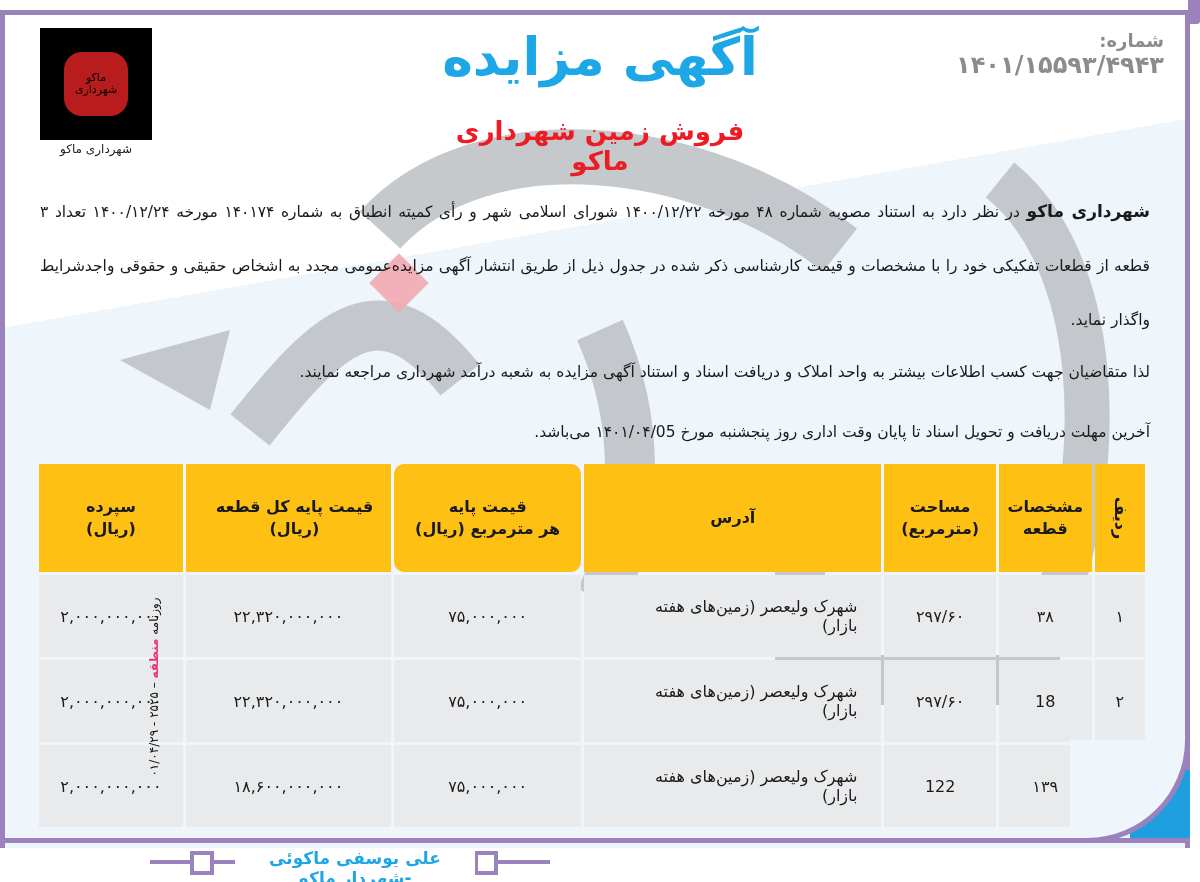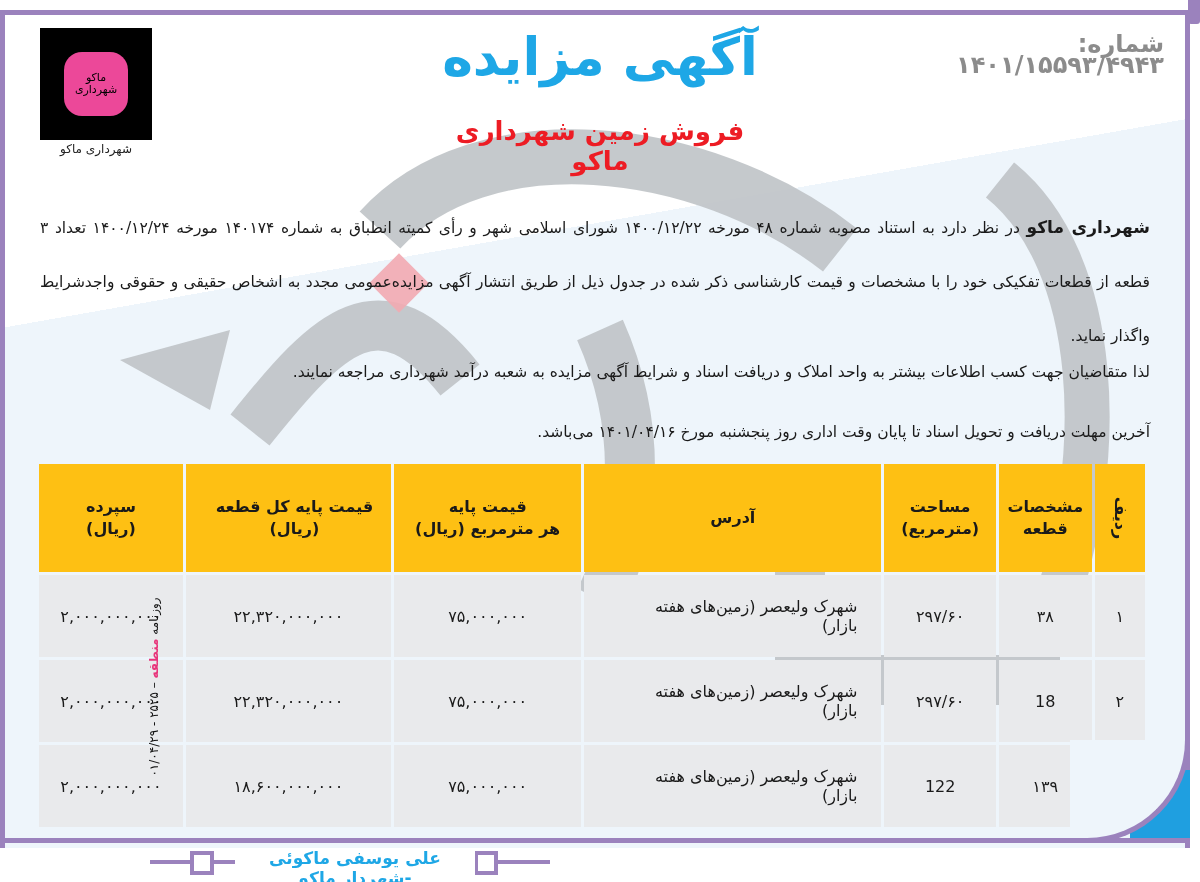--- a/index.html
+++ b/index.html
@@ -4,25 +4,25 @@
 <style>
   html,body{margin:0;padding:0;}
   body{width:1200px;height:882px;position:relative;overflow:hidden;background:#ffffff;font-family:"DejaVu Sans",sans-serif;}
   .frame{position:absolute;left:0;top:10px;width:1190px;height:838px;border-top:5px solid #9b82bd;border-left:5px solid #9b82bd;border-right:5px solid #9b82bd;box-sizing:border-box;background:linear-gradient(170deg,#ffffff 0%,#ffffff 30%,#eef5fb 30%,#eef5fb 100%);}
   .frame-bottom{position:absolute;left:0;top:838px;width:1190px;height:5px;background:#9b82bd;}
   .corner-blue{position:absolute;right:10px;top:770px;width:60px;height:72px;background:#1f9fe0;border-bottom-right-radius:4px;}
   .corner-curve{position:absolute;right:10px;top:740px;width:120px;height:103px;border-bottom:5px solid #9b82bd;border-right:5px solid #9b82bd;border-bottom-right-radius:110px;background:#eef5fb;box-sizing:border-box;}
   .tab-top{position:absolute;right:0;top:0;width:12px;height:24px;background:#9b82bd;border-radius:0 0 3px 3px;}
   .watermark{position:absolute;pointer-events:none;}
   .logo{position:absolute;left:40px;top:28px;width:112px;height:112px;background:#000;border:3px solid #000;box-sizing:border-box;display:flex;align-items:center;justify-content:center;}
-  .logo-inner{width:64px;height:64px;background:#ec4899;border-radius:18px;display:flex;align-items:center;justify-content:center;font-size:11px;color:#000;text-align:center;line-height:12px;direction:rtl;}
+  .logo-inner{width:64px;height:64px;background:#b91c1c;border-radius:18px;display:flex;align-items:center;justify-content:center;font-size:11px;color:#000;text-align:center;line-height:12px;direction:rtl;}
   .logo-caption{position:absolute;left:40px;top:142px;width:112px;text-align:center;font-size:12px;color:#222;direction:rtl;}
   .title{position:absolute;left:440px;top:22px;width:320px;text-align:center;color:#1ea7e6;font-size:52px;font-weight:bold;direction:rtl;line-height:70px;}
   .subtitle{position:absolute;left:430px;top:116px;width:340px;text-align:center;color:#ed1c24;font-size:26px;font-weight:bold;direction:rtl;}
-  .num-label{position:absolute;right:36px;top:30px;color:#8c8c8c;font-size:24px;font-weight:bold;direction:rtl;}
+  .num-label{position:absolute;right:36px;top:30px;color:#8c8c8c;font-size:18px;font-weight:bold;direction:rtl;}
   .num-value{position:absolute;right:36px;top:51px;color:#8c8c8c;font-size:24px;font-weight:bold;direction:ltr;letter-spacing:1px;}
   .body-text{position:absolute;right:50px;width:1110px;direction:rtl;text-align:justify;font-size:15.5px;color:#1a1a1a;line-height:20px;}
   .body-text b{font-weight:bold;font-size:17px;}
   .tbl{position:absolute;left:36px;top:461px;width:1112px;border-collapse:separate;border-spacing:3px;direction:rtl;}
   .tbl th{background:#fec013;color:#1a1a1a;font-size:16px;font-weight:bold;height:108px;text-align:center;line-height:22px;padding:0 4px;}
   .tbl td{background:#e9eaec;color:#1a1a1a;font-size:16px;height:80px;text-align:center;}
   .tbl td.addr{text-align:right;padding-right:24px;padding-left:39px;}
   .rot{display:inline-block;transform:rotate(90deg);white-space:nowrap;}
   .side-text{position:absolute;left:-6px;top:680px;transform:rotate(-90deg);transform-origin:center;font-size:12px;color:#111;white-space:nowrap;width:320px;text-align:center;direction:rtl;}
   .side-text .hl{color:#e8357b;font-weight:bold;}
@@ -50,35 +50,35 @@
   <div class="logo-inner">ماکو شهرداری</div>
 </div>
 <div class="logo-caption">شهرداری ماکو</div>
 
 <div class="title">آگهی مزایده</div>
 <div class="subtitle">فروش زمین شهرداری ماکو</div>
 
 <div class="num-label">شماره:</div>
 <div class="num-value">۱۴۰۱/۱۵۵۹۳/۴۹۴۳</div>
 
-<div class="body-text" style="top:200px;line-height:54px;">
+<div class="body-text" style="top:184px;line-height:54px;">
   <b>شهرداری ماکو</b>
   <span>در نظر دارد به استناد مصوبه شماره ۴۸ مورخه ۱۴۰۰/۱۲/۲۲ شورای اسلامی شهر و رأی کمیته انطباق به شماره ۱۴۰۱۷۴ مورخه ۱۴۰۰/۱۲/۲۴ تعداد ۳ قطعه از قطعات تفکیکی خود را با مشخصات و قیمت کارشناسی ذکر شده در جدول ذیل از طریق انتشار آگهی مزایده‌عمومی مجدد به اشخاص حقیقی و حقوقی واجدشرایط واگذار نماید.</span>
 </div>
-<div class="body-text" style="top:362px;">لذا متقاضیان جهت کسب اطلاعات بیشتر به واحد املاک و دریافت اسناد و شرایط آگهی مزایده به شعبه درآمد شهرداری مراجعه نمایند.</div>
-<div class="body-text" style="top:422px;">آخرین مهلت دریافت و تحویل اسناد تا پایان وقت اداری روز پنجشنبه مورخ ۱۴۰۱/۰۴/۱۶ می‌باشد.</div>
+<div class="body-text" style="top:362px;">لذا متقاضیان جهت کسب اطلاعات بیشتر به واحد املاک و دریافت اسناد و استناد آگهی مزایده به شعبه درآمد شهرداری مراجعه نمایند.</div>
+<div class="body-text" style="top:422px;">آخرین مهلت دریافت و تحویل اسناد تا پایان وقت اداری روز پنجشنبه مورخ ۱۴۰۱/۰۴/05 می‌باشد.</div>
 
 <table class="tbl">
   <thead>
     <tr>
       <th style="width:36px;"><span class="rot">ردیف</span></th>
       <th style="width:85px;"><span>مشخصات</span><br><span>قطعه</span></th>
       <th style="width:105px;"><span>مساحت</span><br><span>(مترمربع)</span></th>
       <th style="width:298px;">آدرس</th>
-      <th style="width:185px;"><span>قیمت پایه</span><br><span>هر مترمربع (ریال)</span></th>
+      <th style="width:185px;border-radius:10px;"><span>قیمت پایه</span><br><span>هر مترمربع (ریال)</span></th>
       <th style="width:190px;padding-left:16px;"><span>قیمت پایه کل قطعه</span><br><span>(ریال)</span></th>
       <th style="width:138px;text-align:center;"><span>سپرده</span><br><span>(ریال)</span></th>
     </tr>
   </thead>
   <tbody>
     <tr>
       <td>۱</td>
       <td>۳۸</td>
       <td>۲۹۷/۶۰</td>
       <td class="addr">شهرک ولیعصر (زمین‌های هفته بازار)</td>

